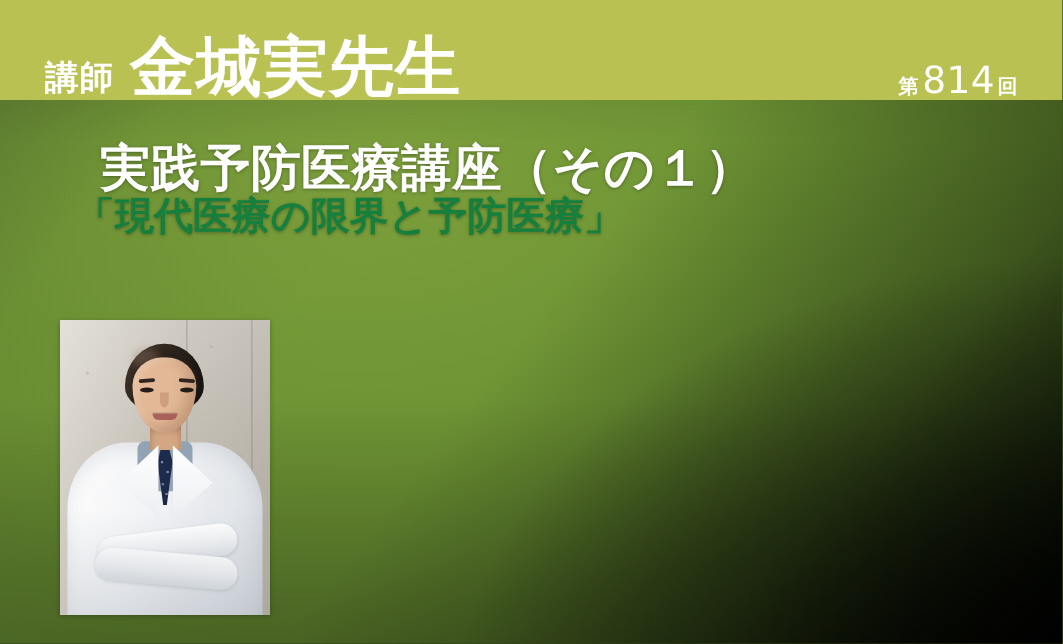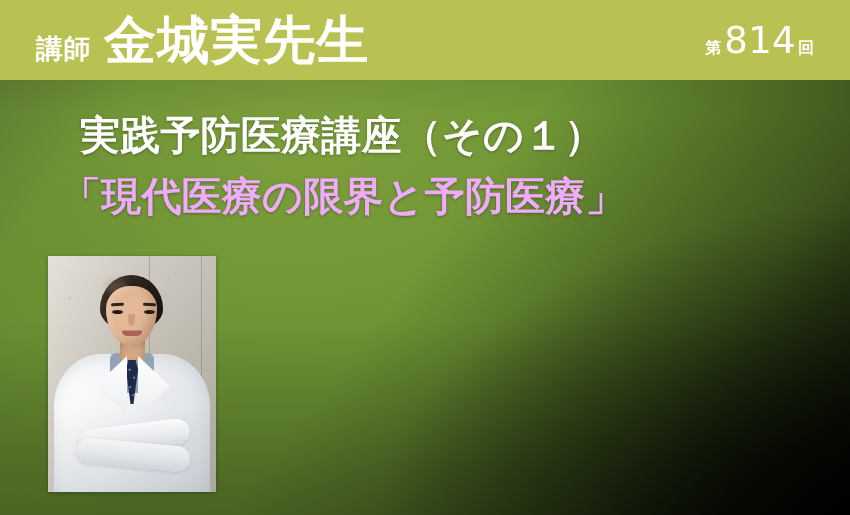--- a/index.html
+++ b/index.html
@@ -58,21 +58,21 @@
         rgba(0,0,0,0.30) 100%);
   }
 
   
   #header {
     position:absolute;
     left:0; top:0;
     width:850px; height:80px;
     background:#b9c153;
     display:flex;
-    align-items:center;
+    align-items:flex-end;
     z-index:6;
   }
   #header .left {
     display:flex;
     align-items:baseline;
     margin-left:36px;
   }
   .lbl-instructor {
     color:#ffffff;
     font-size:27px;
@@ -90,21 +90,21 @@
   }
   #header .right {
     margin-left:auto;
     margin-right:36px;
     display:flex;
     align-items:baseline;
     color:#ffffff;
   }
   .ep-pre { font-size:16px; font-weight:700; line-height:1; }
   .ep-num {
-    font-size:37px; font-weight:400;
+    font-size:30px; font-weight:400;
     line-height:1;
     margin:0 2px 0 3px;
     letter-spacing:0.01em;
   }
   .ep-post { font-size:16px; font-weight:700; line-height:1; }
 
   
   #series {
     position:absolute;
     left:0; top:80px;
@@ -117,26 +117,26 @@
     font-size:40px;
     font-weight:700;
     line-height:1;
     margin-left:52px;
     margin-top:35px;
     letter-spacing:0.005em;
     text-shadow:0 1px 3px rgba(0,0,0,0.32);
     white-space:nowrap;
   }
   .series-line2 {
-    color:#f0abfc;
-    font-size:40px;
+    color:#15803d;
+    font-size:31px;
     font-weight:700;
     line-height:1;
     margin-left:33px;
-    margin-top:21px;
+    margin-top:3px;
     letter-spacing:0.005em;
     text-shadow:0 1px 3px rgba(0,0,0,0.32);
     white-space:nowrap;
   }
 
   
   #photo {
     position:absolute;
     left:48px; top:256px;
     width:168px; height:236px;

